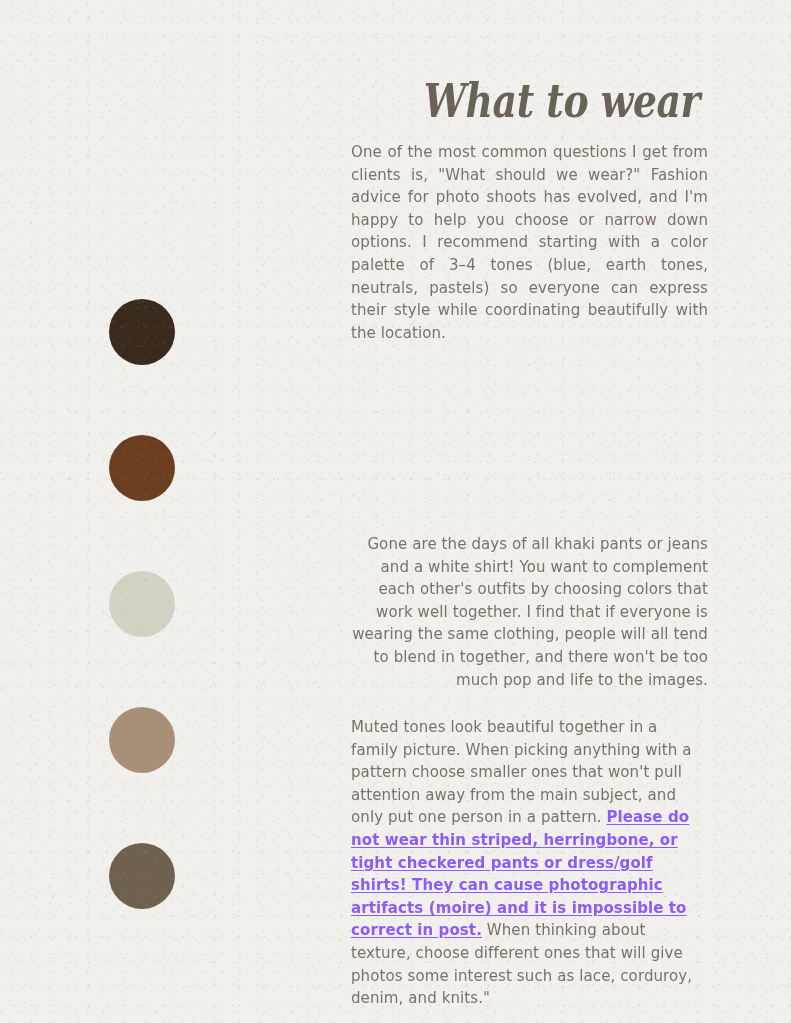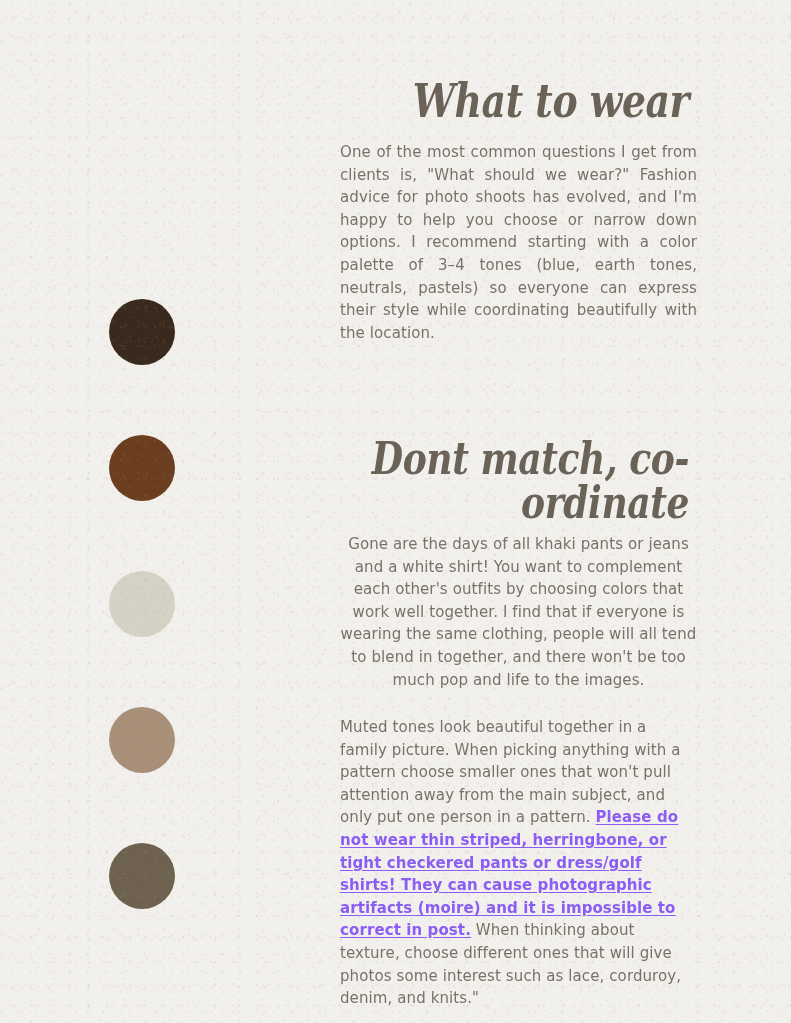--- a/index.html
+++ b/index.html
@@ -40,21 +40,21 @@
   .swatch{
     width:66px;height:66px;
     border-radius:50%;
     margin-bottom:70px;
   }
   .swatch:last-child{margin-bottom:0;}
 
   
   .content{
     position:absolute;
-    left:332px;top:0;
+    left:343px;top:0;
     width:357px;
     height:774px;
   }
 
   h1.display{
     margin:0;
     font-family:"DejaVu Serif", serif;
     font-style:italic;
     font-weight:700;
     color:#6b6257;
@@ -85,21 +85,21 @@
     line-height:22.6px;
     letter-spacing:.1px;
   }
   .para-1{
     position:absolute;left:0;top:133px;width:357px;
     text-align:justify;
     text-justify:inter-word;
   }
   .para-2{
     position:absolute;left:0;top:525px;width:357px;
-    text-align:center;
+    text-align:right;
   }
   .para-3{
     position:absolute;left:0;top:708px;width:357px;
     text-align:left;
   }
   .emph{
     font-weight:700;
     color:#8b5cf6;
     text-decoration:underline;
     text-underline-offset:2px;
@@ -119,23 +119,20 @@
   </div>
 
   <div class="content">
 
     <div class="hd1-wrap">
       <h1 class="display hd-1">What to wear</h1>
     </div>
 
     <p class="body para-1">One of the most common questions I get from clients is, "What should we wear?" Fashion advice for photo shoots has evolved, and I'm happy to help you choose or narrow down options. I recommend starting with a color palette of 3–4 tones (blue, earth tones, neutrals, pastels) so everyone can express their style while coordinating beautifully with the location.</p>
 
-    <div class="hd2-wrap">
-      <h1 class="display hd-2">Dont match, co-ordinate</h1>
-    </div>
 
     <p class="body para-2">Gone are the days of all khaki pants or jeans and a white shirt! You want to complement each other's outfits by choosing colors that work well together. I find that if everyone is wearing the same clothing, people will all tend to blend in together, and there won't be too much pop and life to the images.</p>
 
     <p class="body para-3">
       <span>Muted tones look beautiful together in a family picture. When picking anything with a pattern choose smaller ones that won't pull attention away from the main subject, and only put one person in a pattern. </span><span class="emph">Please do not wear thin striped, herringbone, or tight checkered pants or dress/golf shirts! They can cause photographic artifacts (moire) and it is impossible to correct in post.</span><span> When thinking about texture, choose different ones that will give photos some interest such as lace, corduroy, denim, and knits."</span>
     </p>
 
   </div>
 </div>
 

